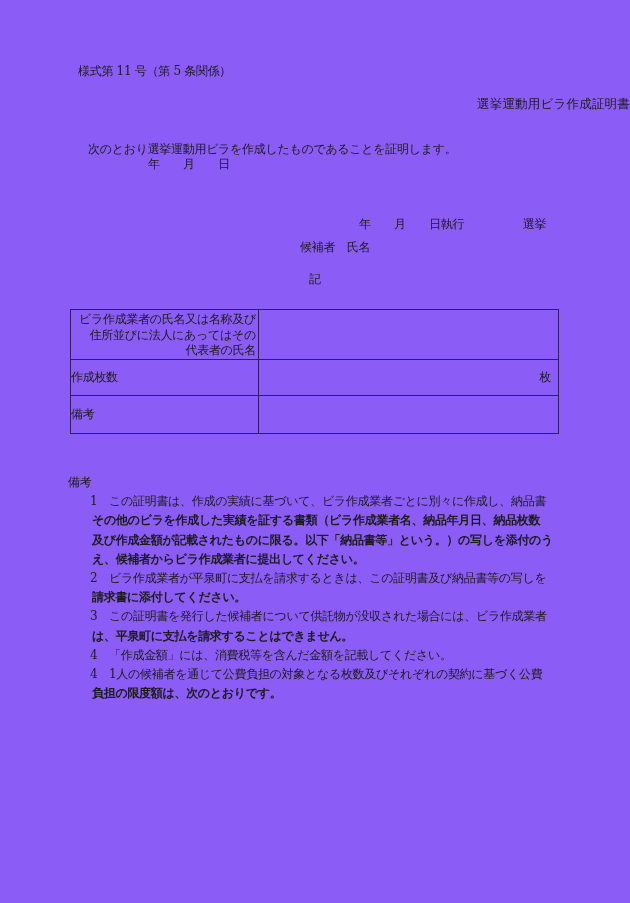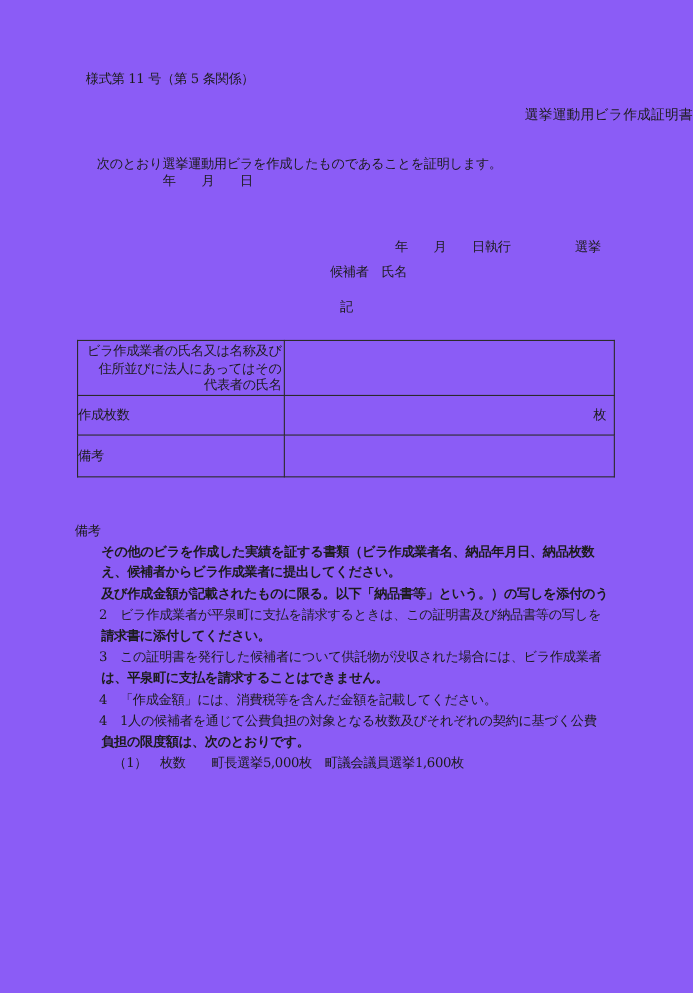--- a/index.html
+++ b/index.html
@@ -91,23 +91,24 @@
         <td class="lbl-mid">備考</td>
         <td class="val"></td>
       </tr>
     </tbody>
   </table>
 
   <div class="notes">
     <div class="notes-heading">備考</div>
 
     <div class="note-item">
+      <div class="note-line">1　この証明書は、作成の実績に基づいて、ビラ作成業者ごとに別々に作成し、納品書</div>
       <div class="note-line nl-cont">その他のビラを作成した実績を証する書類（ビラ作成業者名、納品年月日、納品枚数</div>
+      <div class="note-line nl-cont">及び作成金額が記載されたものに限る。以下「納品書等」という。）の写しを添付のう</div>
       <div class="note-line nl-cont">え、候補者からビラ作成業者に提出してください。</div>
-      <div class="note-line nl-cont">及び作成金額が記載されたものに限る。以下「納品書等」という。）の写しを添付のう</div>
     </div>
 
     <div class="note-item">
       <div class="note-line">2　ビラ作成業者が平泉町に支払を請求するときは、この証明書及び納品書等の写しを</div>
       <div class="note-line nl-cont">請求書に添付してください。</div>
     </div>
 
     <div class="note-item">
       <div class="note-line">3　この証明書を発行した候補者について供託物が没収された場合には、ビラ作成業者</div>
       <div class="note-line nl-cont">は、平泉町に支払を請求することはできません。</div>
@@ -115,19 +116,16 @@
 
     <div class="note-item">
       <div class="note-line">4　「作成金額」には、消費税等を含んだ金額を記載してください。</div>
     </div>
 
     <div class="note-item">
       <div class="note-line">4　1人の候補者を通じて公費負担の対象となる枚数及びそれぞれの契約に基づく公費</div>
       <div class="note-line nl-cont">負担の限度額は、次のとおりです。</div>
     </div>
 
-    <div class="note-item note-sub">
-      <div class="note-line">（1）　枚数　　町長選挙5,000枚　町議会議員選挙1,600枚</div>
-    </div>
 
   </div>
 
 </div>
 
 </body></html>

